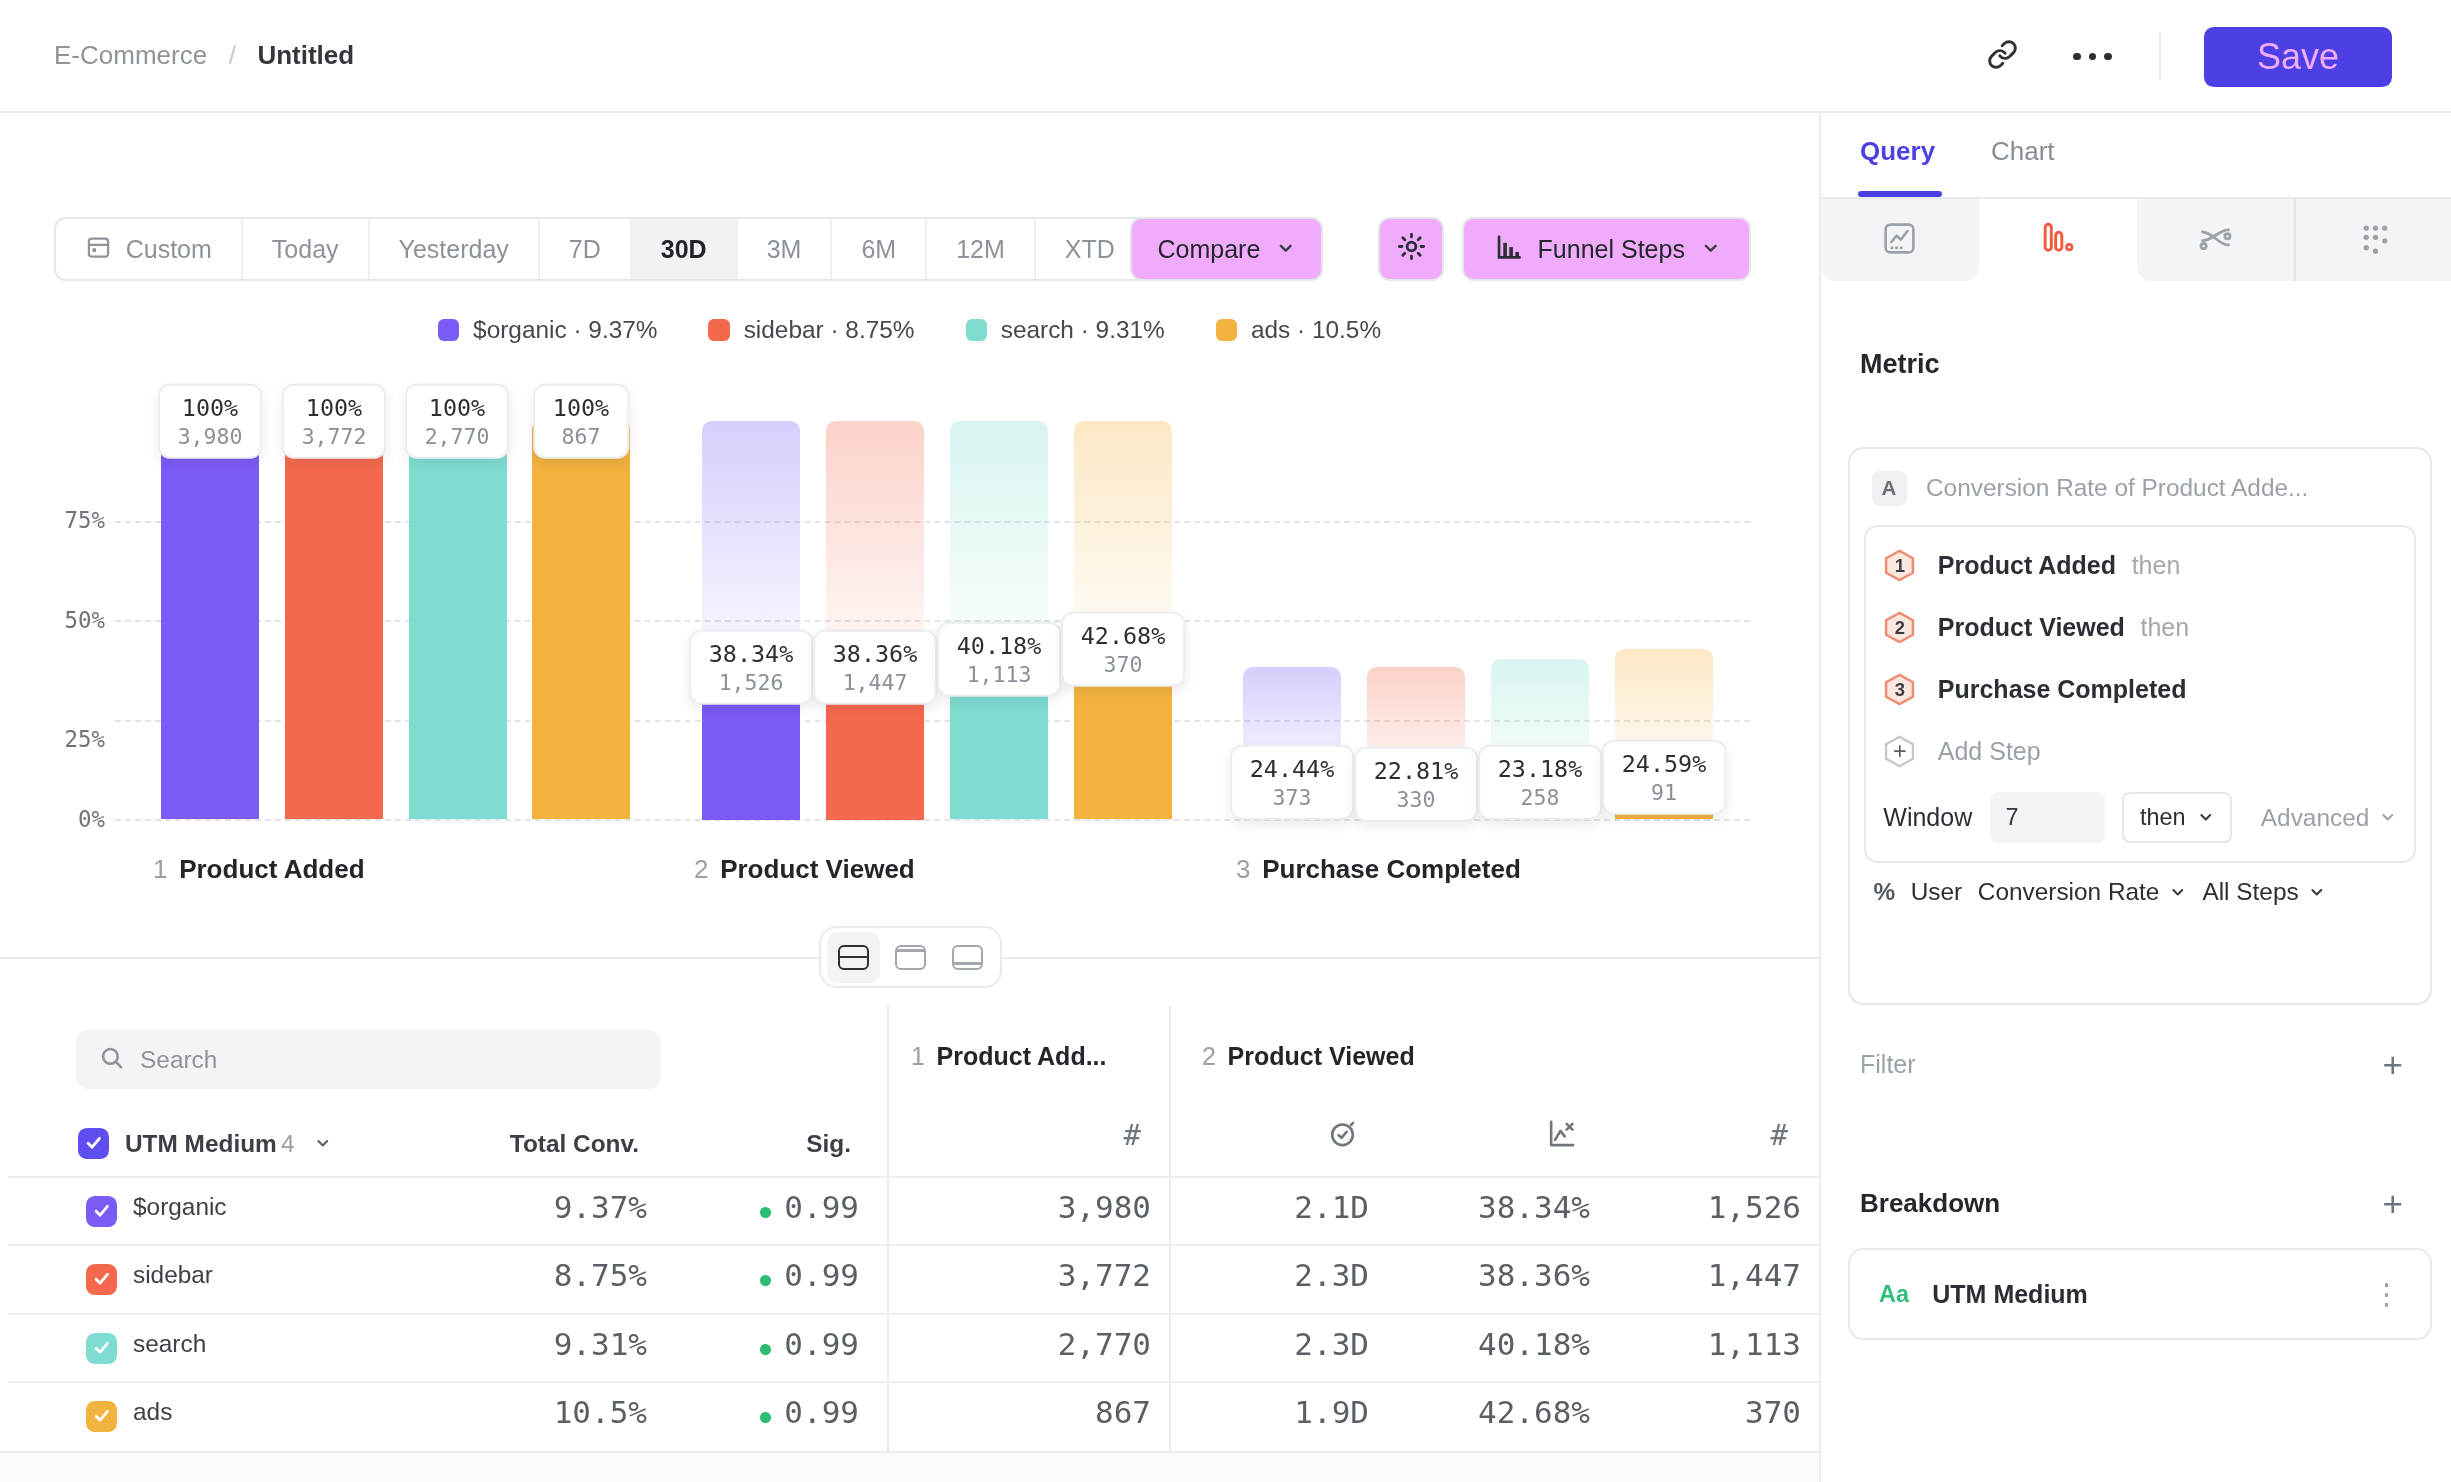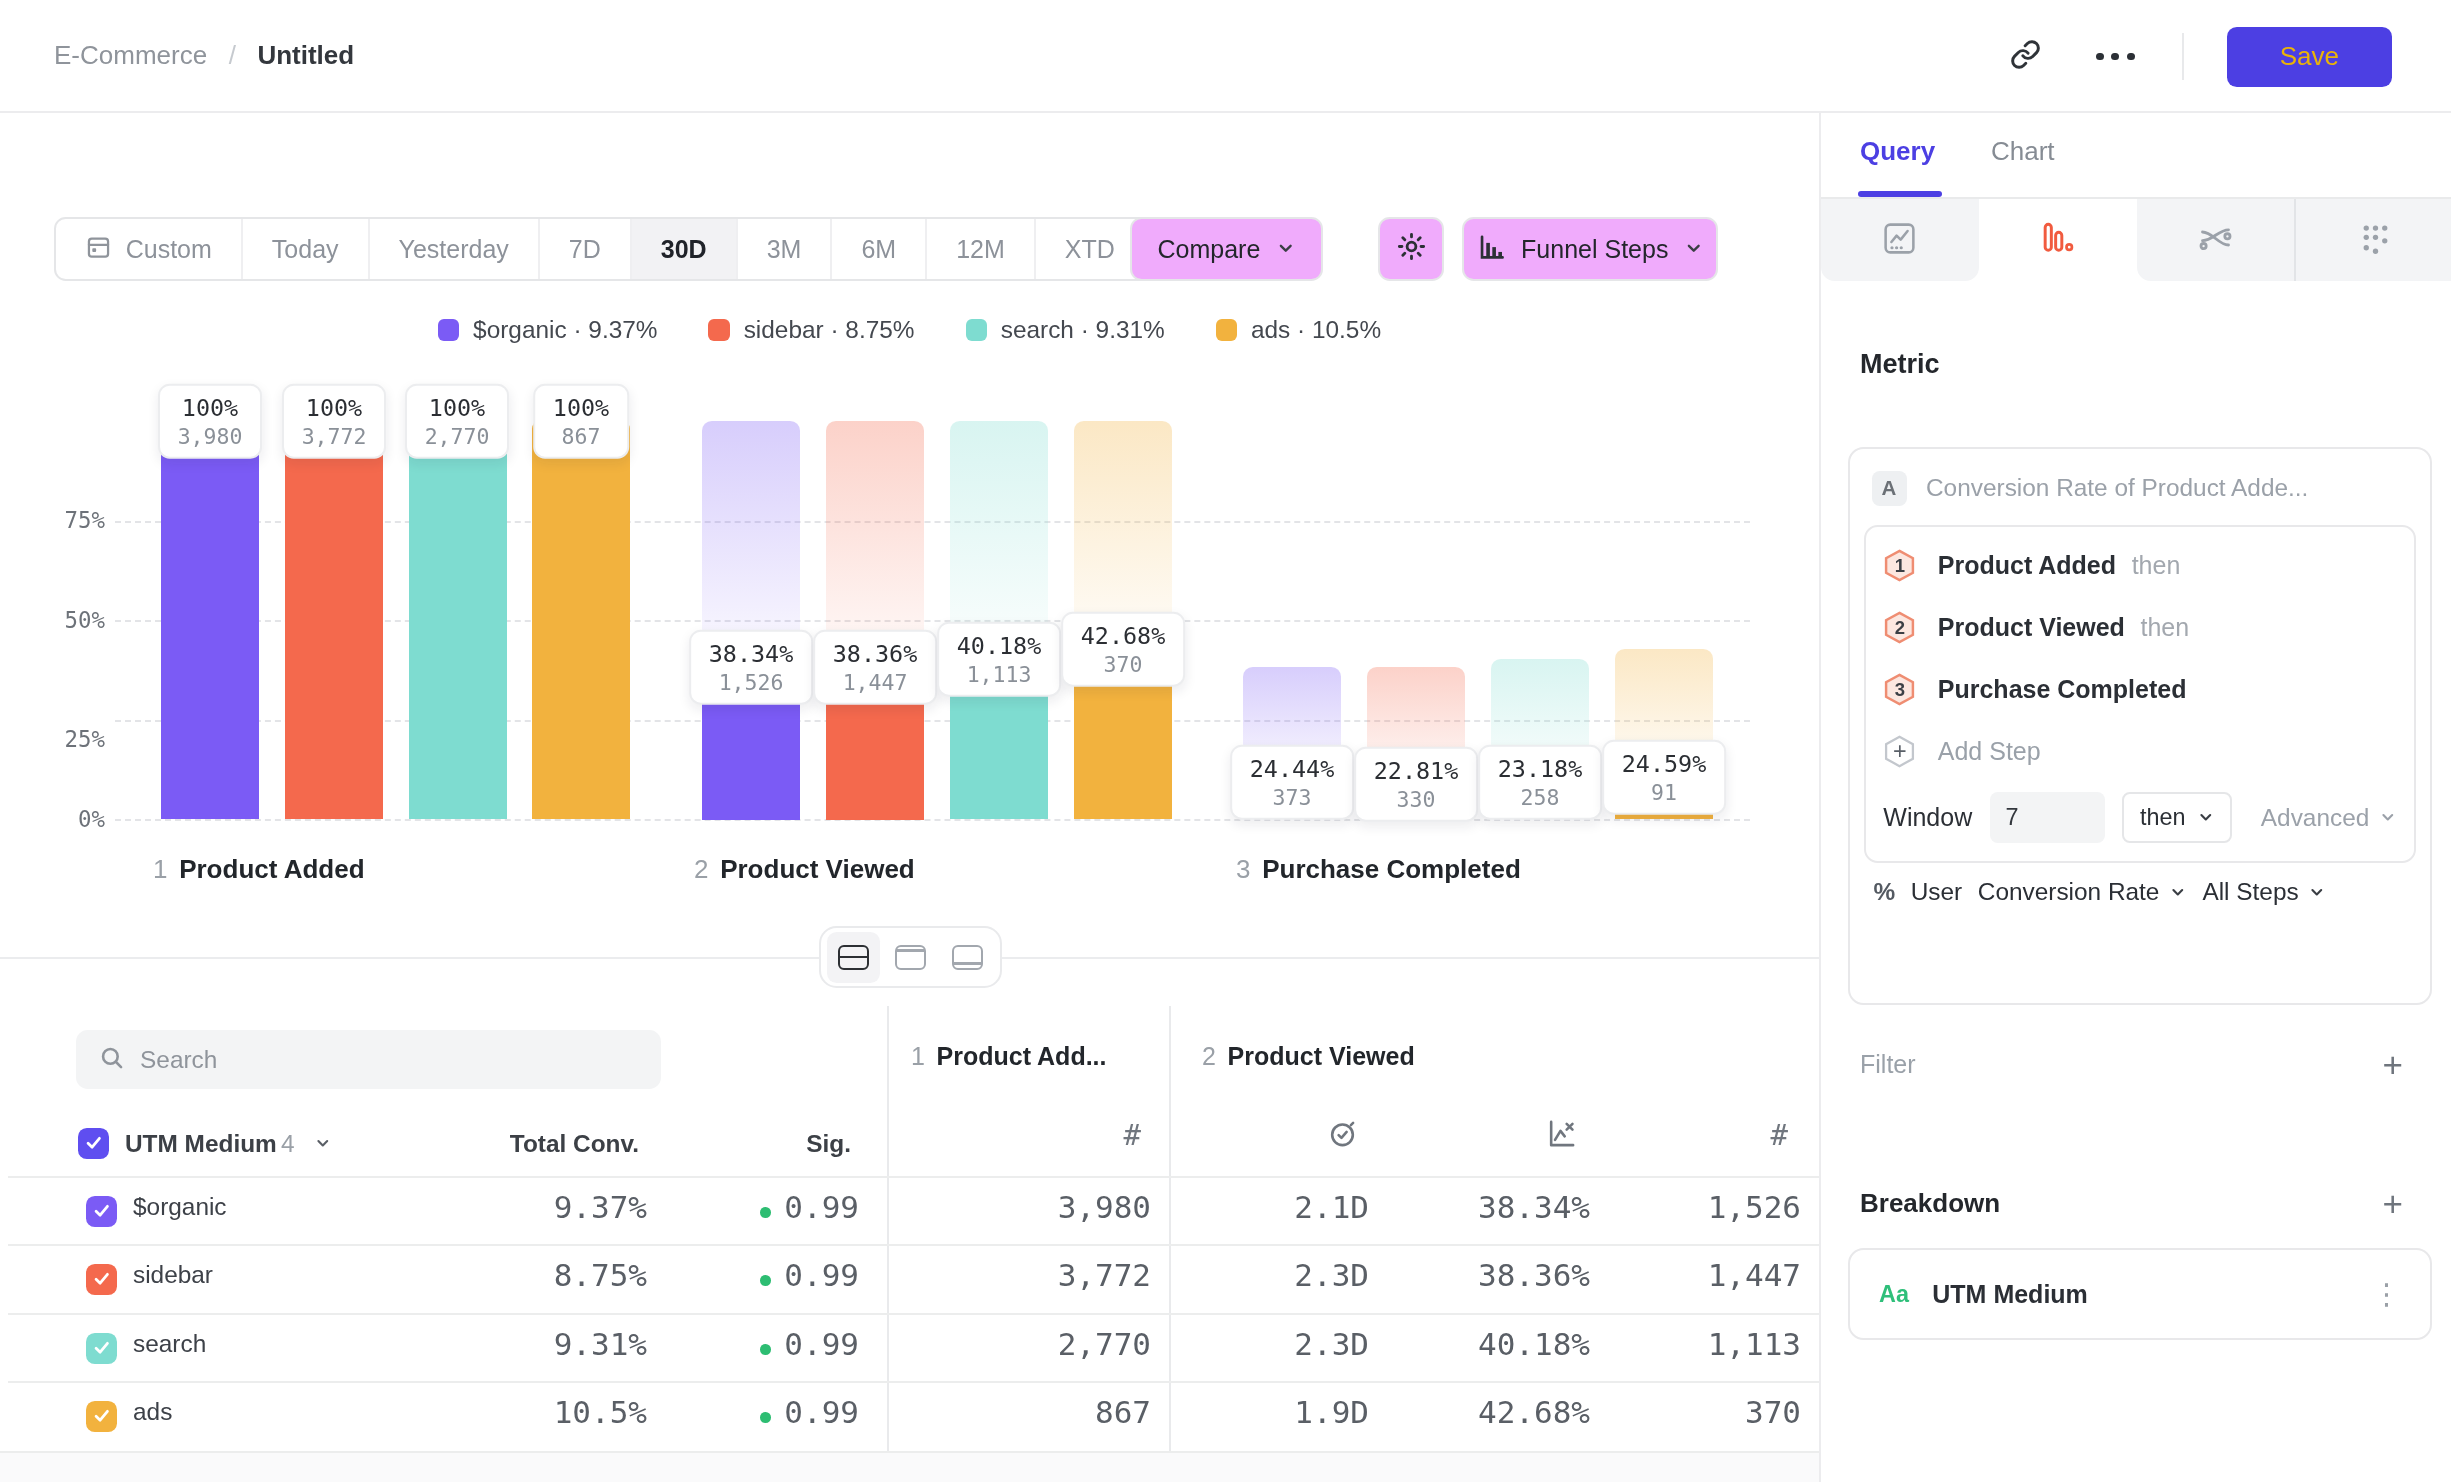--- a/index.html
+++ b/index.html
@@ -15,21 +15,21 @@
     border-bottom:2px solid #ececee; background:#fff; }
   .crumb-project { font-size:26px; color:#8f949b; font-weight:500; }
   .crumb-sep { font-size:26px; color:#c6cacf; margin:0 21.5px; }
   .crumb-title { font-size:26px; color:#33373d; font-weight:600; }
   #topbar-actions { position:absolute; right:60px; top:0; height:113px; display:flex; align-items:center; gap:43px; }
   .icon-btn { display:flex; align-items:center; justify-content:center; width:47px; height:47px; cursor:pointer; }
   .dots { display:flex; gap:7.8px; }
   .dots i { width:7.8px; height:7.8px; border-radius:50%; background:#2c3036; }
   .v-divider { width:2px; height:47px; background:#e8e9eb; }
   #save-btn { height:60px; padding:0 53px; border-radius:9.8px; background:#4C3FE3;
-    color:#eab308; font-size:26px; font-weight:500; display:flex; align-items:center; border:none; cursor:pointer; }
+    color:#f0abfc; font-size:36px; font-weight:500; display:flex; align-items:center; border:none; cursor:pointer; }
 
   
   #date-pill { position:absolute; left:54px; top:217px; height:64px; display:flex;
     border:2px solid #e5e6e8; border-radius:11.7px; overflow:hidden; background:#fff; }
   .seg { display:flex; align-items:center; gap:13.7px; padding:0 29px; font-size:25px;
     color:#8d929a; font-weight:500; border-right:2px solid #efeff1; cursor:pointer; white-space:nowrap; }
   .seg:last-child { border-right:none; }
   .seg.sel { background:#f2f2f4; color:#202329; font-weight:600; }
   .ctl-btn { position:absolute; top:217px; height:64px; border:2px solid #e5e6e8; border-radius:11.7px;
     background:#f0abfc; display:flex; align-items:center; justify-content:center; gap:15.6px;
@@ -230,21 +230,21 @@
 
   <button class="ctl-btn" style="left:1378px; width:66px;">
     <span>
       <svg width="31" height="31" viewBox="0 0 24 24" fill="none" stroke="#2c3036" stroke-width="2.2" stroke-linecap="round">
         <circle cx="12" cy="12" r="3.4"></circle>
         <path d="M12 4.6V2.6 M12 21.4v-2 M19.4 12h2 M2.6 12h2 M17.2 6.8l1.5-1.5 M5.3 18.7l1.5-1.5 M17.2 17.2l1.5 1.5 M5.3 5.3l1.5 1.5"></path>
       </svg>
     </span>
   </button>
 
-  <button class="ctl-btn" style="left:1462px; width:256px;">
+  <button class="ctl-btn" style="left:1462px; width:289px;">
     <span>
       <svg width="29" height="29" viewBox="0 0 24 24" fill="none">
         <path d="M5 4v17h17" stroke="#2c3036" stroke-width="2.2" stroke-linecap="round"></path>
         <rect x="8.5" y="9" width="3" height="12" fill="#2c3036"></rect>
         <rect x="13.5" y="12.5" width="3" height="8.5" fill="#2c3036"></rect>
         <rect x="18.5" y="16.5" width="3" height="4.5" fill="#2c3036"></rect>
       </svg>
     </span>
     <span>Funnel Steps</span>
     <span>

